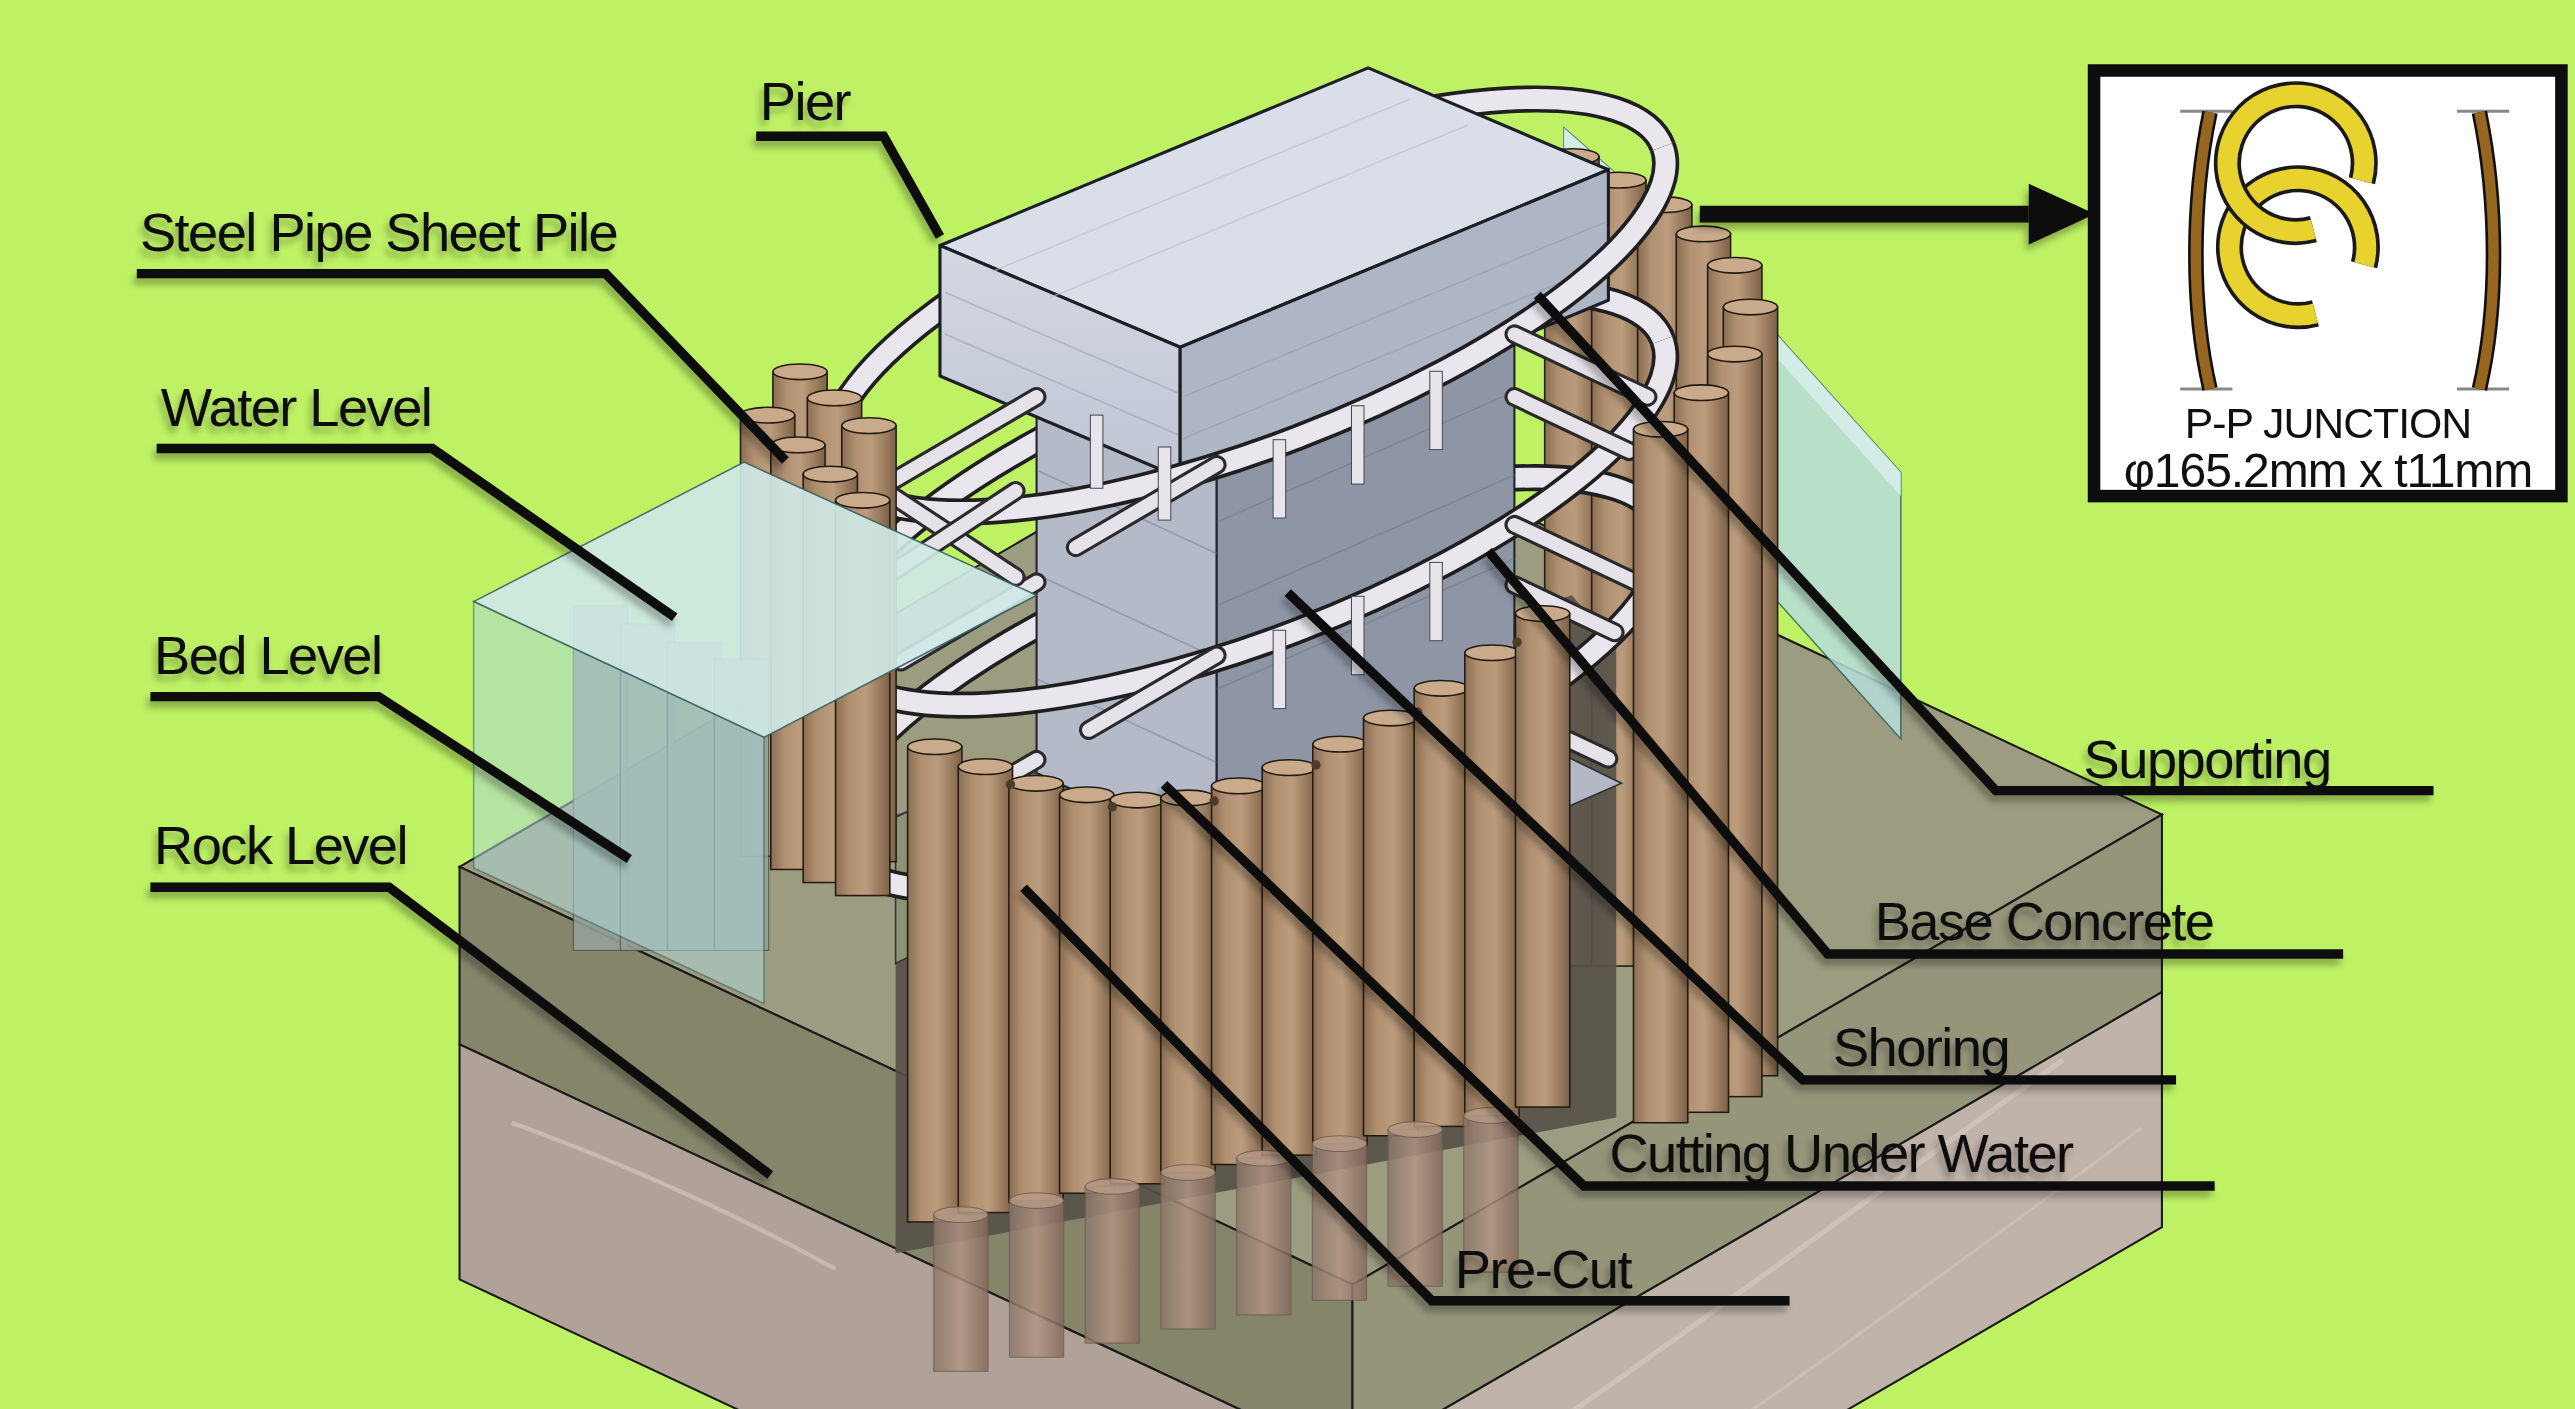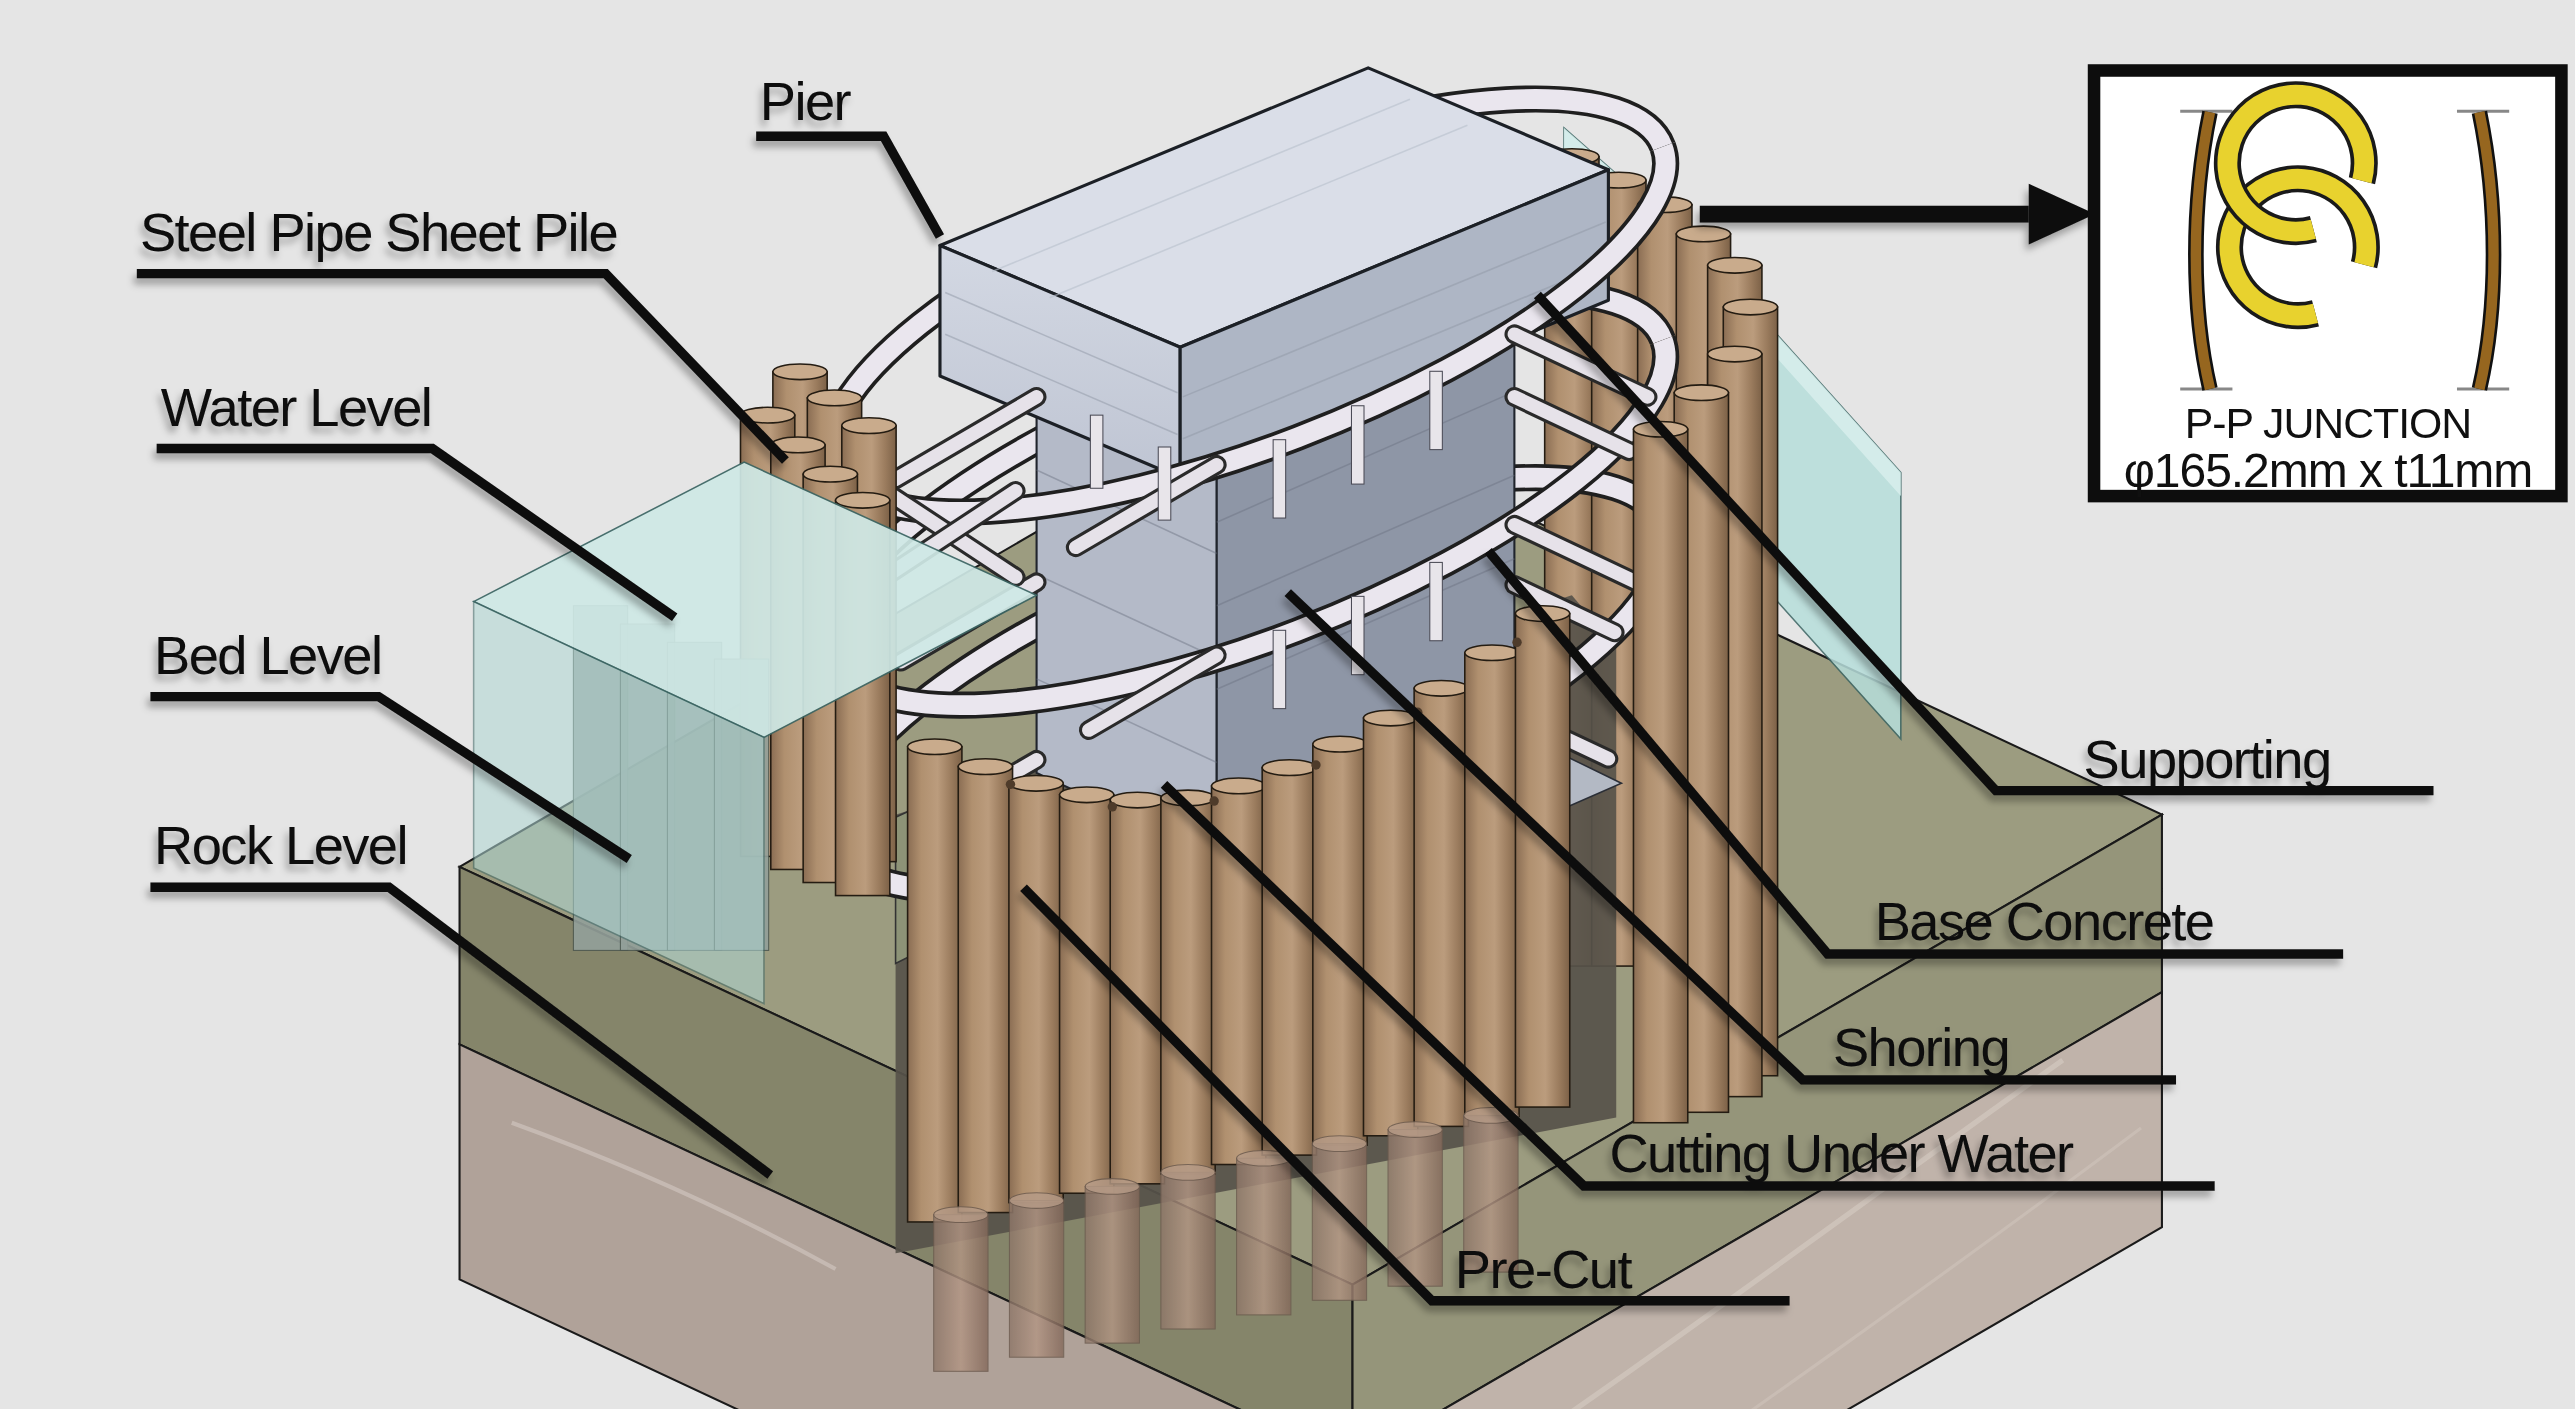--- a/index.html
+++ b/index.html
@@ -1,16 +1,16 @@
 <!DOCTYPE html>
 <html style="font-size:8.4px"><head>
 <meta charset="utf-8">
 <style>
   html,body{margin:0;padding:0;background:#ffffff;}
-  .stage{width:100vw;background:#e5e5e5;}
+  .stage{width:100vw;background:#bef264;}
   svg{display:block;width:100%;height:auto;font-family:"Liberation Sans",sans-serif;}
   .lbl{font-size:104px;letter-spacing:-3px;fill:#0b0b0b;}
   .boxlbl1{font-size:82px;letter-spacing:-2px;fill:#101010;}
   .boxlbl2{font-size:92px;letter-spacing:-2px;fill:#101010;}
   .leader{stroke:#0d0d0d;stroke-width:18;fill:none;stroke-linejoin:miter;}
   .edge{stroke:#1a1a1a;stroke-width:4;}
   .pile-b{fill:url(#gPile);stroke:#241c12;stroke-width:3;}
   .pile-t{fill:#c9ab8c;stroke:#241c12;stroke-width:3;}
   .stub-b{fill:url(#gStub);stroke:#6b5a4e;stroke-width:2;opacity:.82;}
   .stub-t{fill:#b59a86;stroke:#6b5a4e;stroke-width:2;opacity:.82;}

